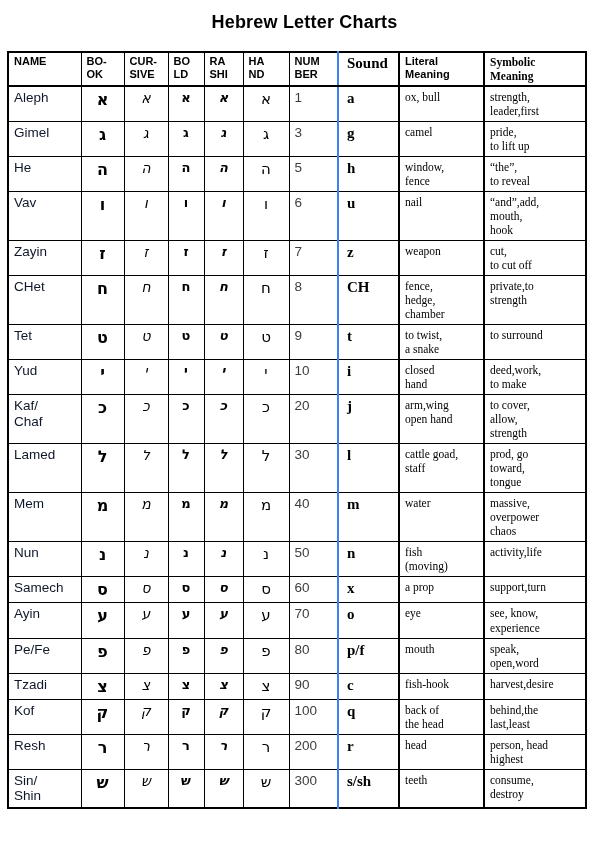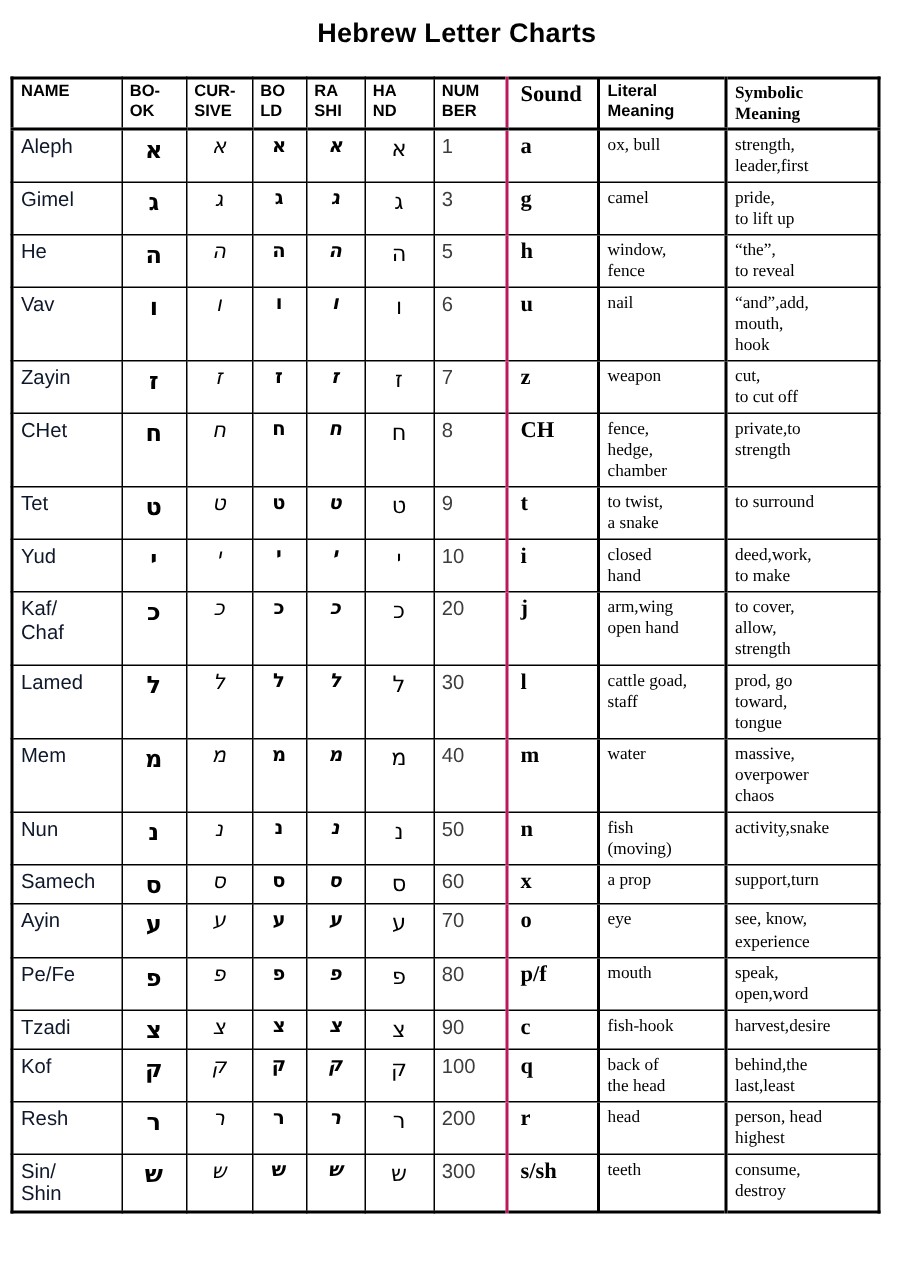--- a/index.html
+++ b/index.html
@@ -73,21 +73,21 @@
   .c-hand    { font-size: 15px; }
   .c-number {
     font-family: "Liberation Sans", sans-serif;
     font-size: 13.5px;
     color: #3d3d3d;
   }
   .c-sound {
     font-family: "Liberation Serif", serif;
     font-size: 15px;
     font-weight: bold;
-    border-left: 2px solid #be185d;
+    border-left: 2px solid #3b82f6;
     border-right: 2px solid #000;
     padding-left: 8px;
   }
   .c-literal, .c-symbolic {
     font-family: "Liberation Serif", serif;
     font-size: 11.5px;
     line-height: 1.22;
     white-space: pre-line;
   }
   .c-symbolic { border-left: 2px solid #000; }
@@ -306,21 +306,21 @@
       <td class="c-name">Nun</td>
       <td class="c-letter c-book">נ</td>
       <td class="c-letter c-cursive">נ</td>
       <td class="c-letter c-bold">נ</td>
       <td class="c-letter c-rashi">נ</td>
       <td class="c-letter c-hand">נ</td>
       <td class="c-number">50</td>
       <td class="c-sound">n</td>
       <td class="c-literal">fish
 (moving)</td>
-      <td class="c-symbolic">activity,snake</td>
+      <td class="c-symbolic">activity,life</td>
     </tr>
 
     <tr>
       <td class="c-name">Samech</td>
       <td class="c-letter c-book">ס</td>
       <td class="c-letter c-cursive">ס</td>
       <td class="c-letter c-bold">ס</td>
       <td class="c-letter c-rashi">ס</td>
       <td class="c-letter c-hand">ס</td>
       <td class="c-number">60</td>

